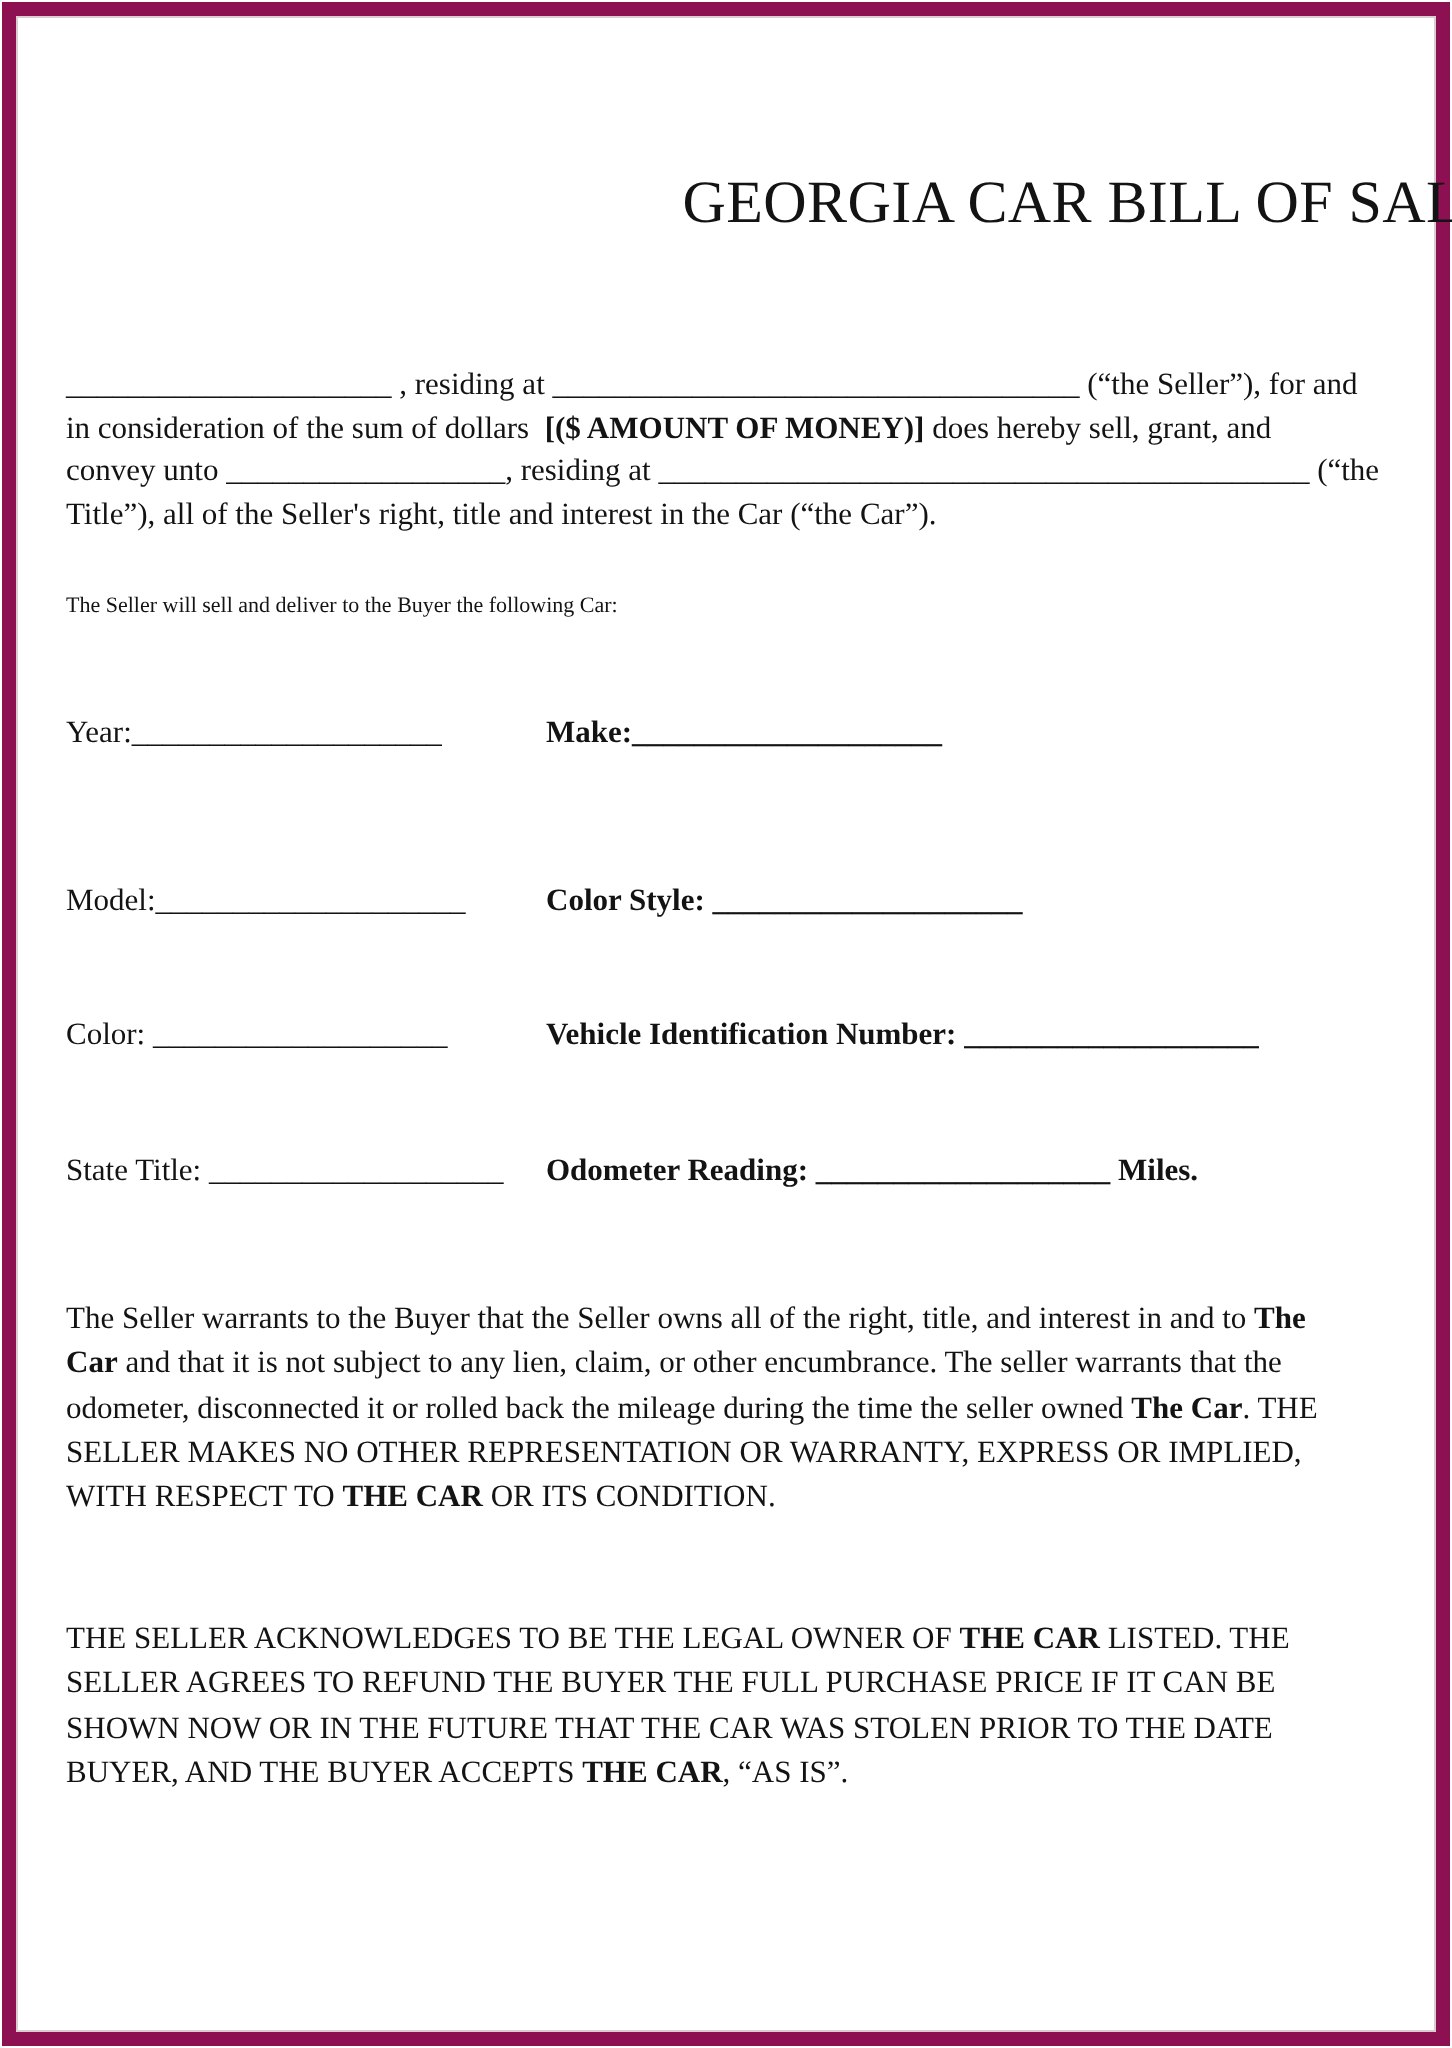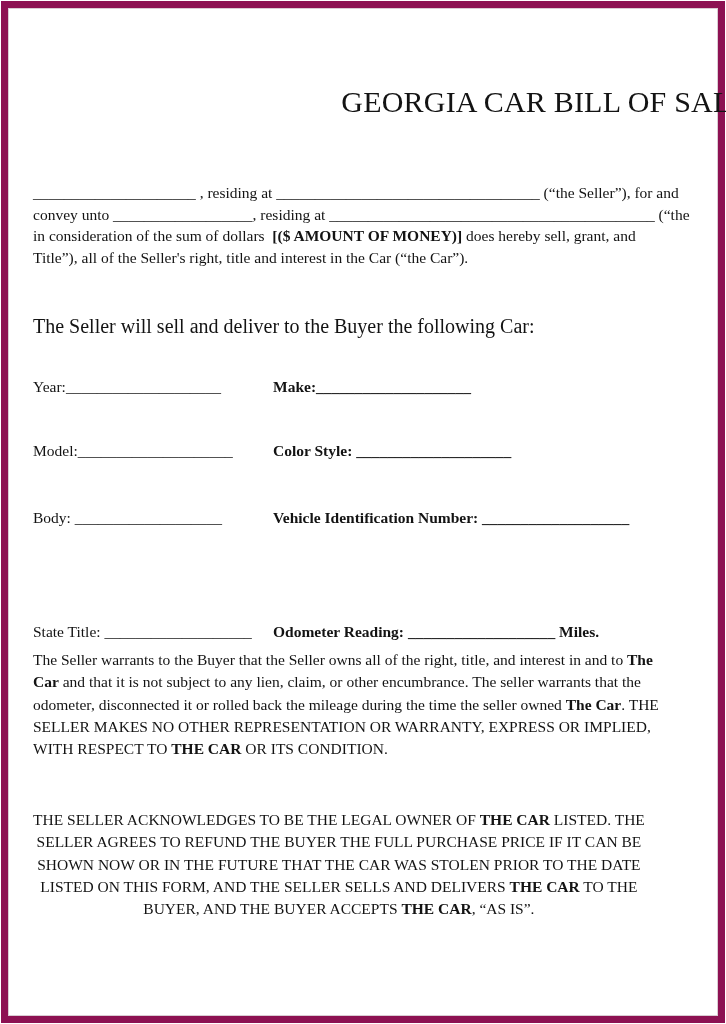--- a/index.html
+++ b/index.html
@@ -28,84 +28,83 @@
     padding-left: 32px;
   }
   .para {
     position: absolute; left: 25px;
     font-size: 15.5px;
   }
   .line { white-space: pre; }
   #intro { top: 174px; }
   #intro .line { line-height: 21.6px; }
   .section-heading {
-    position: absolute; left: 25px; top: 307px;
-    font-size: 20px; white-space: pre;
+    position: absolute; left: 25px; top: 289px;
+    font-size: 11px; white-space: pre;
   }
   .field-row {
     position: absolute; left: 25px; width: 685px; height: 22px;
     font-size: 15.5px;
   }
   .cell { position: absolute; left: 0; top: 0; white-space: pre; }
   .cell.right { left: 240px; font-weight: bold; }
-  #row-year-make   { top: 370px; text-align: right; }
+  #row-year-make   { top: 350px; text-align: right; }
   #row-model-body  { top: 434px; }
   #row-color-vin   { top: 501px; }
-  #row-title-odo   { top: 569px; margin-top: 46px; }
+  #row-title-odo   { top: 569px; }
   #warranty { top: 641px; }
   #warranty .line { line-height: 22.3px; }
-  #acknowledgement { top: 801px; text-align: center; }
+  #acknowledgement { top: 801px; }
   #acknowledgement .line { line-height: 22.3px; }
   .b { font-weight: bold; }
 </style>
 </head>
 <body>
 
 <div class="page">
 
   <div class="title">GEORGIA CAR BILL OF SALE</div>
 
   <div class="para" id="intro">
     <div class="line"><span>_____________________ , residing at __________________________________ (“the Seller”), for and</span></div>
+    <div class="line"><span>in consideration of the sum of dollars  </span><span class="b">[($ AMOUNT OF MONEY)]</span><span> does hereby sell, grant, and</span></div>
     <div class="line"><span>convey unto __________________, residing at __________________________________________ (“the</span></div>
-    <div class="line"><span>in consideration of the sum of dollars  </span><span class="b">[($ AMOUNT OF MONEY)]</span><span> does hereby sell, grant, and</span></div>
     <div class="line"><span>Title”), all of the Seller's right, title and interest in the Car (“the Car”).</span></div>
   </div>
 
   <div class="section-heading">The Seller will sell and deliver to the Buyer the following Car:</div>
 
   <div class="field-row" id="row-year-make">
     <span class="cell"><span>Year:</span><span>____________________</span></span>
     <span class="cell right"><span>Make:</span><span>____________________</span></span>
   </div>
 
   <div class="field-row" id="row-model-body">
     <span class="cell"><span>Model:</span><span>____________________</span></span>
     <span class="cell right"><span>Color Style: </span><span>____________________</span></span>
   </div>
 
   <div class="field-row" id="row-color-vin">
-    <span class="cell"><span>Body: </span><span>___________________</span></span>
+    <span class="cell"><span>Color: </span><span>___________________</span></span>
     <span class="cell right"><span>Vehicle Identification Number: </span><span>___________________</span></span>
   </div>
 
   <div class="field-row" id="row-title-odo">
     <span class="cell"><span>State Title: </span><span>___________________</span></span>
     <span class="cell right"><span>Odometer Reading: </span><span>___________________</span><span> Miles.</span></span>
   </div>
 
   <div class="para" id="warranty">
     <div class="line"><span>The Seller warrants to the Buyer that the Seller owns all of the right, title, and interest in and to </span><span class="b">The</span></div>
     <div class="line"><span class="b">Car</span><span> and that it is not subject to any lien, claim, or other encumbrance. The seller warrants that the</span></div>
     <div class="line"><span>odometer, disconnected it or rolled back the mileage during the time the seller owned </span><span class="b">The Car</span><span>. THE</span></div>
     <div class="line"><span>SELLER MAKES NO OTHER REPRESENTATION OR WARRANTY, EXPRESS OR IMPLIED,</span></div>
     <div class="line"><span>WITH RESPECT TO </span><span class="b">THE CAR</span><span> OR ITS CONDITION.</span></div>
   </div>
 
   <div class="para" id="acknowledgement">
     <div class="line"><span>THE SELLER ACKNOWLEDGES TO BE THE LEGAL OWNER OF </span><span class="b">THE CAR</span><span> LISTED. THE</span></div>
     <div class="line"><span>SELLER AGREES TO REFUND THE BUYER THE FULL PURCHASE PRICE IF IT CAN BE</span></div>
     <div class="line"><span>SHOWN NOW OR IN THE FUTURE THAT THE CAR WAS STOLEN PRIOR TO THE DATE</span></div>
-    <div class="line"><span>LISTED ON THIS FORM, AND THE SELLER SELLS AND DELIVERS </span><span class="b">THE CAR</span><span> TO THE</span></div>
     <div class="line"><span>BUYER, AND THE BUYER ACCEPTS </span><span class="b">THE CAR</span><span>, “AS IS”.</span></div>
   </div>
 
 </div>
 
 </body></html>

